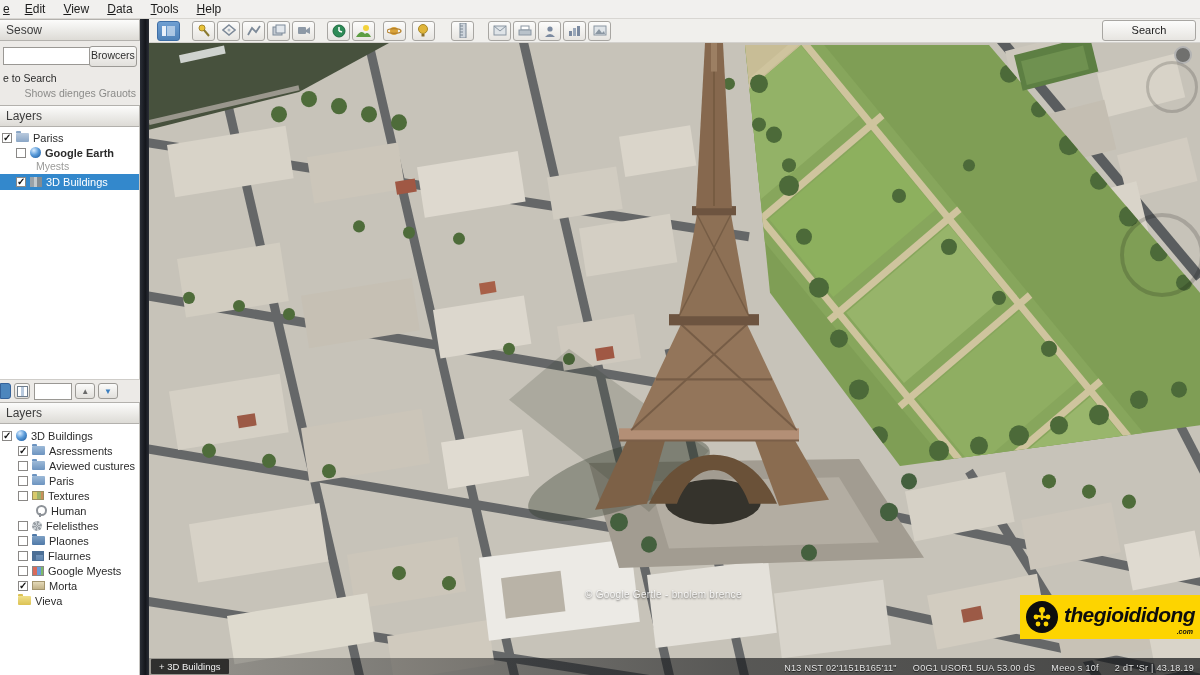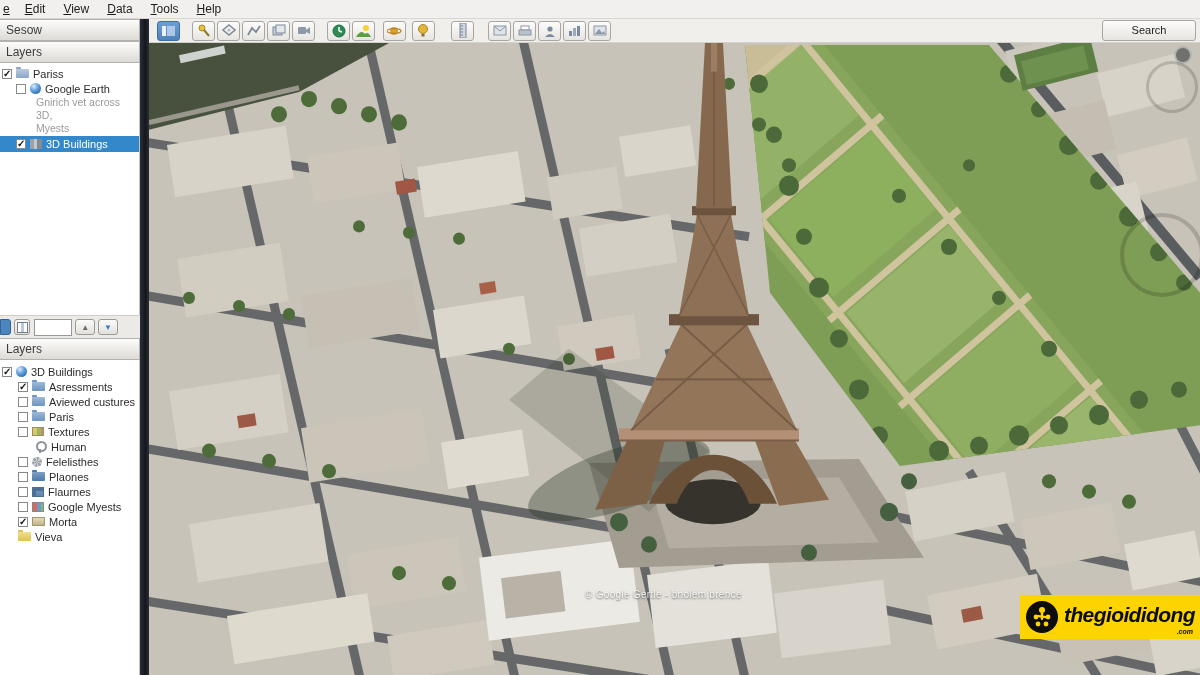--- a/index.html
+++ b/index.html
@@ -19,21 +19,21 @@
   #search-input{position:absolute;left:3px;top:6px;width:82px;height:16px;border:1px solid #9a9894;background:#fff;font-size:11px;padding:0 3px;font-family:"Liberation Sans",sans-serif;}
   #search-go{position:absolute;right:3px;top:5px;width:46px;height:19px;font-size:10.5px;color:#2e2e2e;background:linear-gradient(#fbfbfa,#e2e0dc);border:1px solid #9c9a96;border-radius:3px;text-align:center;line-height:17px;}
   #search-link-left{position:absolute;left:3px;top:31px;font-size:10.5px;color:#2b2b2b;}
   #search-link-right{position:absolute;right:4px;top:46px;font-size:10.5px;color:#8b8b89;}
   .tree{background:#fff;border-right:1px solid #c5c3bf;overflow:hidden;}
   #places-list{height:252px;}
   #layers-list{flex:1;}
   .trow{display:flex;align-items:center;height:15px;padding-left:2px;white-space:nowrap;}
   .trow.sel{background:#3388cc;color:#fff;margin-top:1px;height:16px;}
   .trow .lbl{margin-left:4px;font-size:11px;}
-  .trow .lbl.b{font-weight:normal;}
+  .trow .lbl.b{font-weight:bold;}
   .desc{color:#9a9a98;font-size:10.5px;line-height:13px;padding-left:36px;}
   .cb{width:10px;height:10px;background:#fff;border:1px solid #8a8886;box-sizing:border-box;flex:none;font-size:10px;line-height:8px;color:#111;text-align:center;}
   .cb.checked::after{content:"\2713";font-weight:bold;}
   
   .ic{flex:none;margin-left:4px;}
   .i-folder{width:13px;height:9px;border-radius:1px;background:linear-gradient(#b9cade,#8aa6c6);position:relative;}
   .i-folder::before{content:"";position:absolute;left:0;top:-2px;width:5px;height:2px;background:#8aa6c6;border-radius:1px 1px 0 0;}
   .i-folder.f-steel{background:linear-gradient(#9dbad8,#6d94c0);}
   .i-folder.f-steel::before{background:#6d94c0;}
   .i-folder.f-dark{background:linear-gradient(#7ea0c4,#4f79a8);}
@@ -93,34 +93,39 @@
     <span class="menu-item">View</span>
     <span class="menu-item">Data</span>
     <span class="menu-item">Tools</span>
     <span class="menu-item">Help</span>
   </div>
 
   <div id="main">
 
     <div id="sidebar">
       <div class="panel-hdr">Sesow</div>
+      <div id="search-body">
+        <input id="search-input" value="" style="">
+        <div id="search-go">Browcers</div>
+        <div id="search-link-left">e to Search</div>
+        <div id="search-link-right">Shows dienges Grauots</div>
+      </div>
 
       <div class="panel-hdr">Layers</div>
       <div id="places-list" class="tree">
         <div class="trow" style="margin-top:3px">
           <span class="cb checked"></span>
           <span class="ic i-folder"></span>
           <span class="lbl">Pariss</span>
         </div>
         <div class="trow" style="padding-left:16px">
           <span class="cb"></span>
           <span class="ic i-globe"></span>
           <span class="lbl b">Google Earth</span>
         </div>
-        <div class="desc">Gnirich vet across 3D,</div>
         <div class="desc">Myests</div>
         <div class="trow sel" style="padding-left:16px">
           <span class="cb checked"></span>
           <span class="ic i-bld"></span>
           <span class="lbl">3D Buildings</span>
         </div>
       </div>
 
       <div id="midbar">
         <div class="mb-btn active" style="margin-left:0;border-radius:0 3px 3px 0;width:12px"></div>
@@ -505,20 +510,29 @@
             <rect x="562" y="0" width="6" height="28" fill="#9c7f63"></rect>
           </g>
         </svg>
 
         <div id="nav-compass"></div>
         <div id="nav-ring1" class="nav-ring"></div>
         <div id="nav-ring2" class="nav-ring"></div>
 
         <div id="copyright">© Google Gertle - bnolem brence</div>
 
+        <div id="statusbar">
+          <div id="chip">+ 3D Buildings</div>
+          <div id="status-right">
+            <span>N13 NST 02'1151B165'11"</span>
+            <span>O0G1 USOR1 5UA 53.00 dS</span>
+            <span>Meeo s 10f</span>
+            <span>2 dT 'Sr | 43.18.19</span>
+          </div>
+        </div>
 
         <div id="logo">
           <svg id="logo-mark" viewBox="0 0 34 34">
             <circle cx="17" cy="17" r="16" fill="#0d0d0d"></circle>
             <g fill="#fdd400">
               <circle cx="17" cy="10" r="3"></circle>
               <circle cx="11" cy="17" r="2.4"></circle>
               <circle cx="23" cy="17" r="2.4"></circle>
               <circle cx="13" cy="24" r="2.4"></circle>
               <circle cx="21" cy="24" r="2.4"></circle>

